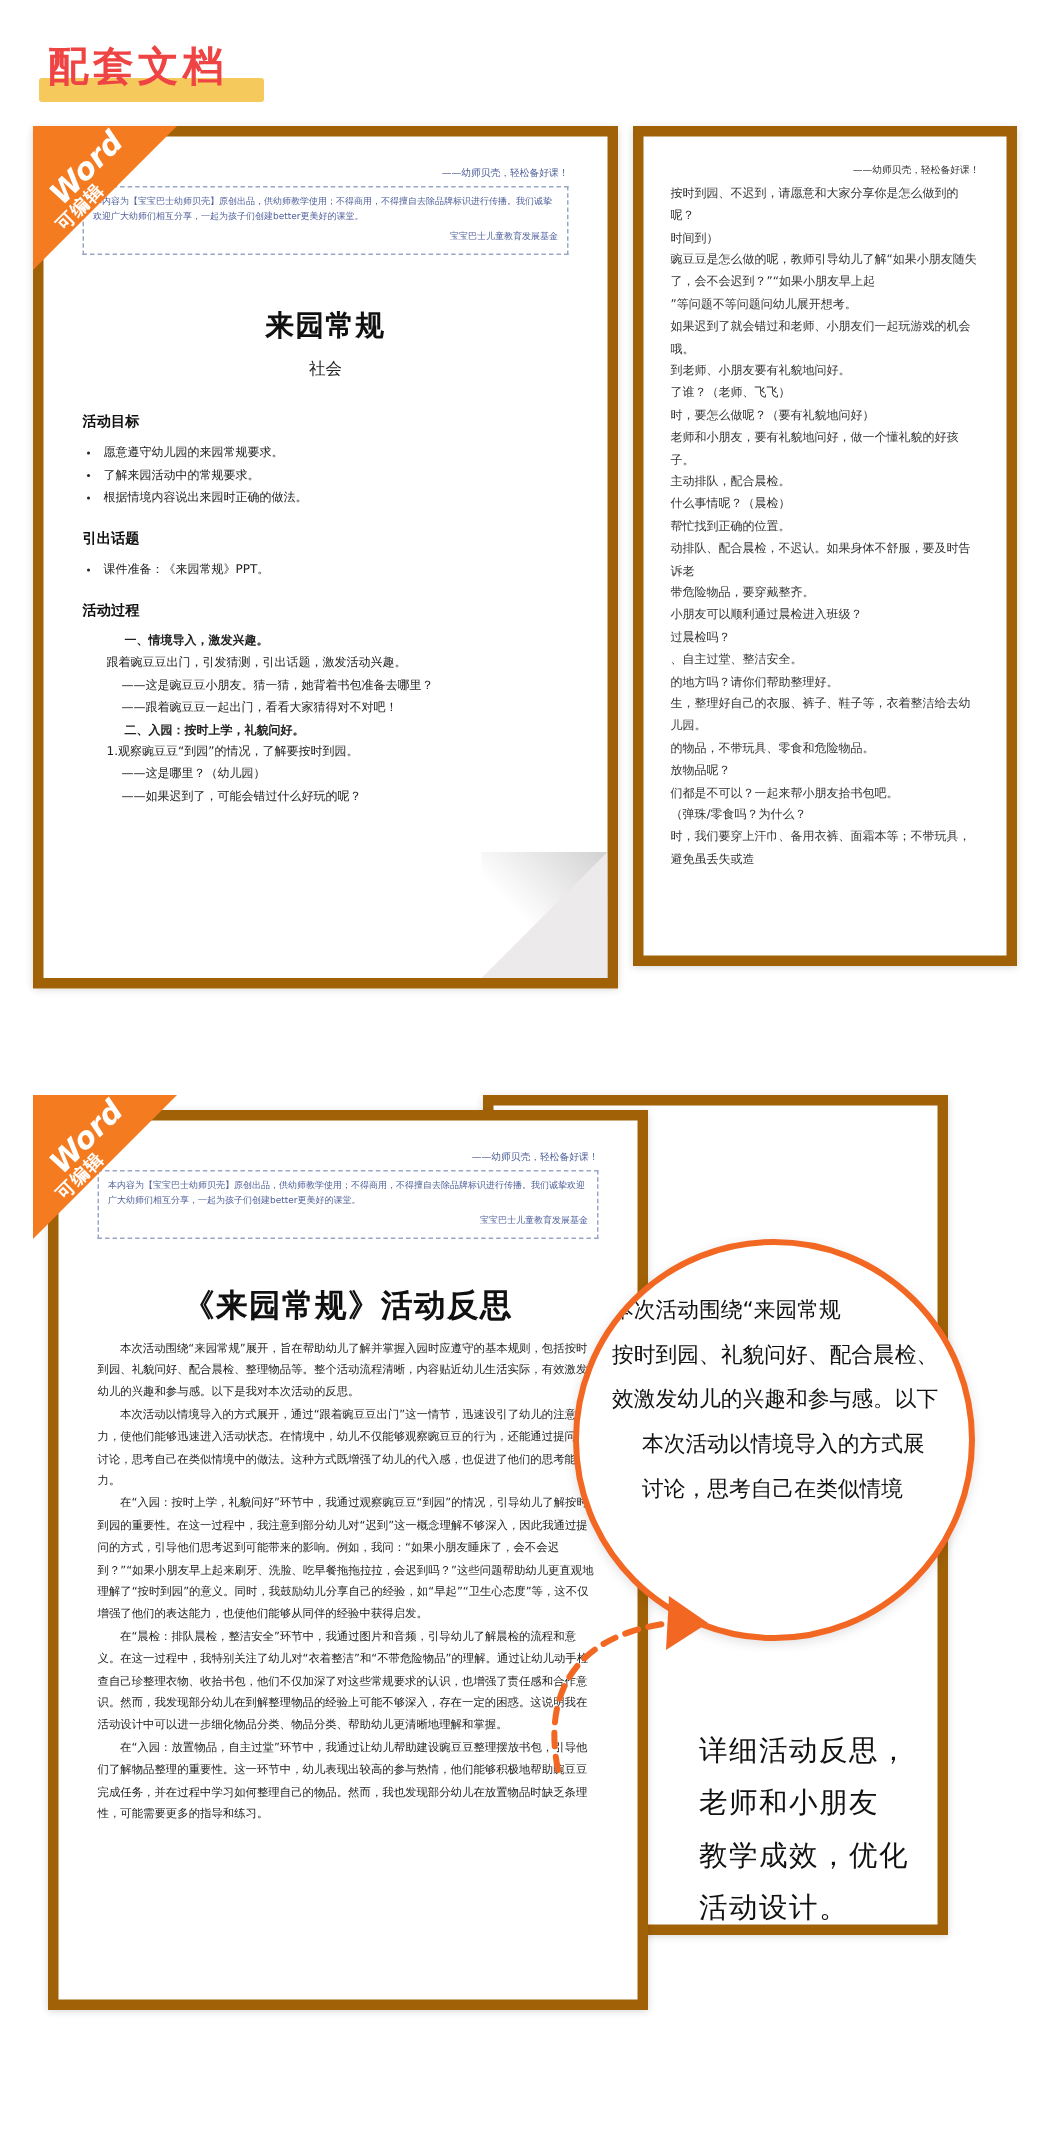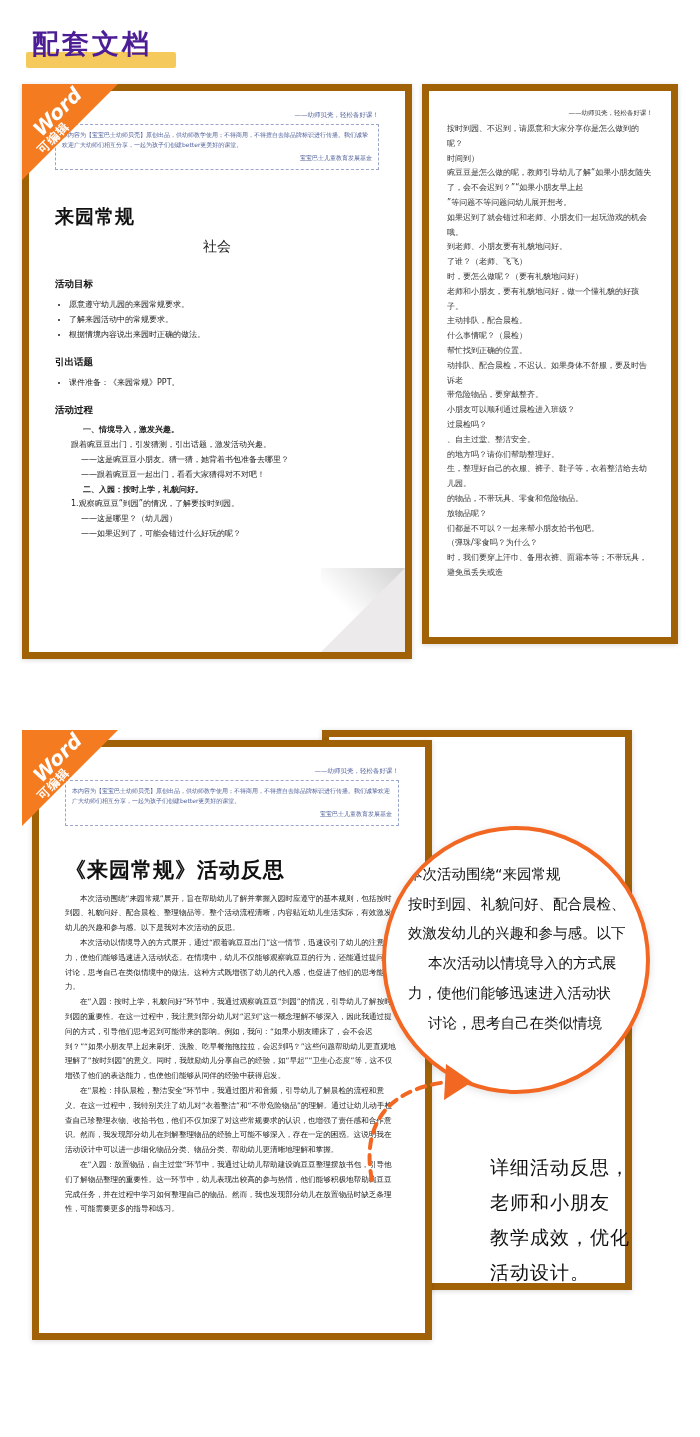--- a/index.html
+++ b/index.html
@@ -33,21 +33,21 @@
     opacity: .85;
     border-radius: 2px;
     z-index: 0;
   }
   .section-header .txt {
     position: relative;
     z-index: 1;
     font-size: 27px;
     font-weight: bold;
     letter-spacing: 3px;
-    color: #4c1d95;
+    color: #ef4444;
   }
 
   
   .doc-block {
     position: relative;
     margin: 22px 22px 0 22px;
     height: 600px;
   }
   .doc-block.second { height: 620px; margin-top: 46px; }
 
@@ -103,31 +103,31 @@
     border: 1px dashed #9aa6c9;
     font-size: 6px;
     line-height: 1.7;
     color: #4f5f9a;
     padding: 5px 6px;
     margin-bottom: 2px;
   }
   .doc-note .sign { display: block; text-align: right; margin-top: 3px; }
 
   .doc-title {
-    text-align: left;
+    text-align: center;
     font-size: 19px;
     font-weight: bold;
     color: #111;
     margin: 34px 0 8px;
     letter-spacing: 1px;
   }
   .doc-title.small { font-size: 21px; margin-top: 30px; }
   .doc-sub {
     text-align: center;
-    font-size: 14px;
+    font-size: 11px;
     color: #222;
     margin-bottom: 22px;
   }
   .h2 {
     font-size: 9.5px;
     font-weight: bold;
     color: #111;
     margin: 14px 0 6px;
   }
   ul.bullets { margin: 0 0 0 14px; padding: 0; }
@@ -202,21 +202,21 @@
     position: absolute;
     left: 330px; top: 330px;
     width: 160px; height: 130px;
     z-index: 21;
     pointer-events: none;
   }
 
   
   .caption {
     position: absolute;
-    left: 468px; top: 420px;
+    left: 444px; top: 420px;
     z-index: 22;
     font-size: 19px;
     line-height: 1.85;
     color: #111;
     letter-spacing: 1px;
   }
 </style>
 </head>
 <body>
 
@@ -335,21 +335,20 @@
       <span class="r1">Word</span>
       <span class="r2">可编辑</span>
     </div>
 
     <div class="magnifier">
       <div class="inner">
         <div class="mline">本次活动围绕“来园常规</div>
         <div class="mline">按时到园、礼貌问好、配合晨检、</div>
         <div class="mline">效激发幼儿的兴趣和参与感。以下</div>
         <div class="mline ind">本次活动以情境导入的方式展</div>
-        <div class="mline">力，使他们能够迅速进入活动状</div>
         <div class="mline ind">讨论，思考自己在类似情境</div>
       </div>
     </div>
 
     <svg class="arrow-svg" viewBox="0 0 160 130">
       <path d="M20 120 C 10 70, 30 30, 95 22" fill="none" stroke="#f26722" stroke-width="4" stroke-dasharray="9 7" stroke-linecap="round"></path>
       <polygon points="94,4 120,22 92,40" fill="#f26722"></polygon>
     </svg>
 
     <div class="caption">

